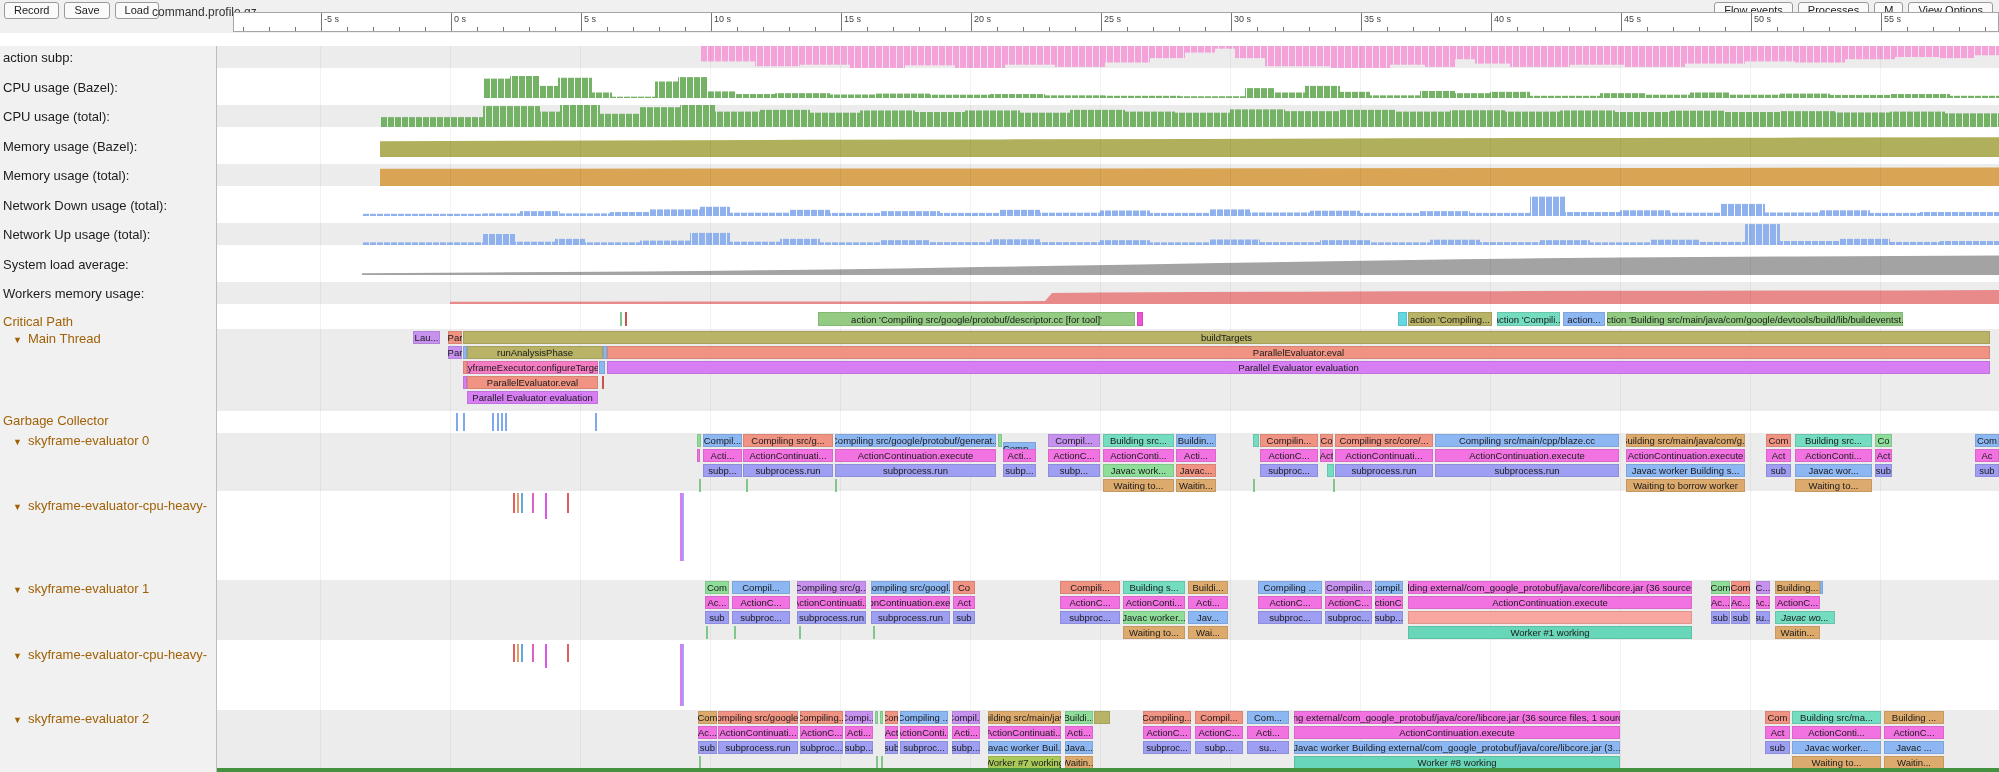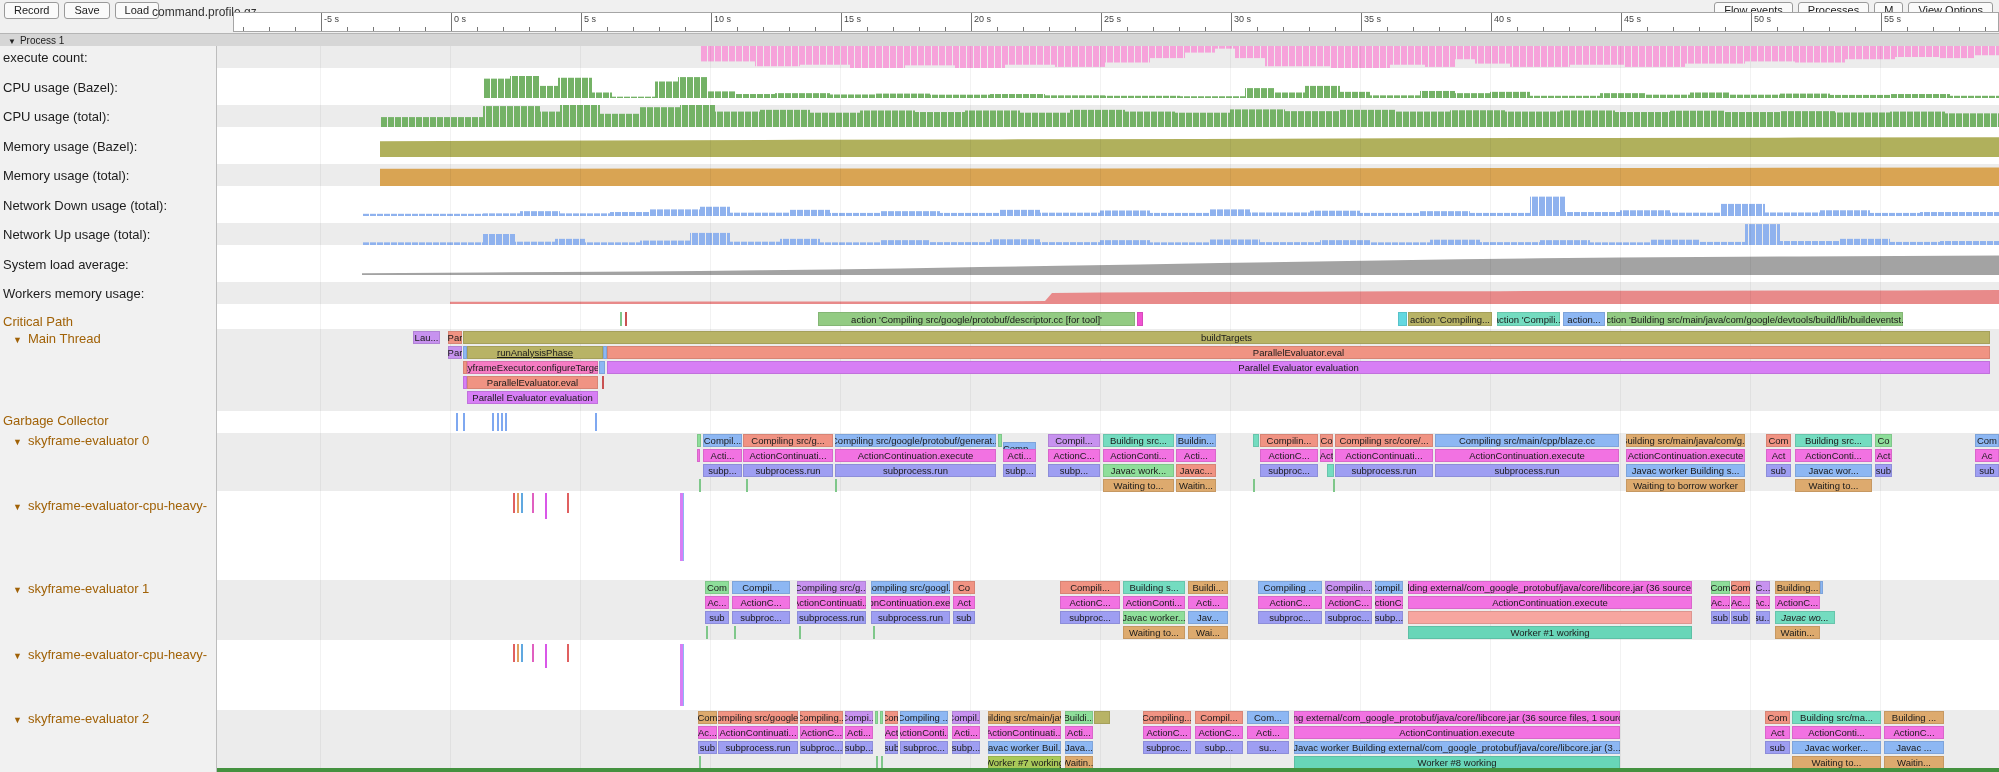--- a/index.html
+++ b/index.html
@@ -129,25 +129,22 @@
       <div class="tick-minor" style="left: 1569px;"></div>
       <div class="tick-minor" style="left: 1595px;"></div>
       <div class="tick-minor" style="left: 1621px;"></div>
       <div class="tick-major" style="left: 1647px;"></div>
       <div class="tick-label" style="left: 1650px;">55 s</div>
       <div class="tick-minor" style="left: 1673px;"></div>
       <div class="tick-minor" style="left: 1699px;"></div>
       <div class="tick-minor" style="left: 1725px;"></div>
       <div class="tick-minor" style="left: 1751px;"></div>
     </div>
-  <div id="process-header">
-    <span class="tri">▼</span><span>Process 1</span>
-  </div>
   <div id="left-pane">
-      <div class="m-label" style="top: 4px;">execute count:</div>
+      <div class="m-label" style="top: 4px;">action subp:</div>
       <div class="m-label" style="top: 33.5px;">CPU usage (Bazel):</div>
       <div class="m-label" style="top: 63px;">CPU usage (total):</div>
       <div class="m-label" style="top: 92.5px;">Memory usage (Bazel):</div>
       <div class="m-label" style="top: 122px;">Memory usage (total):</div>
       <div class="m-label" style="top: 151.5px;">Network Down usage (total):</div>
       <div class="m-label" style="top: 181px;">Network Up usage (total):</div>
       <div class="m-label" style="top: 210.5px;">System load average:</div>
       <div class="m-label" style="top: 240px;">Workers memory usage:</div>
       <div class="s-label" style="top: 268px; left: 3px;">Critical Path</div>
       <div class="s-label" style="top: 285px; left: 13px;"><span class="s-tri">▼</span>Main Thread</div>
@@ -1465,21 +1462,21 @@
       <div class="bar" style="left: 1398px; top: 312px; width: 9px; height: 14px; background: rgb(99, 216, 224);"></div>
       <div class="bar" style="left: 1408px; top: 312px; width: 84px; height: 14px; background: rgb(184, 179, 102);">action 'Compiling...</div>
       <div class="bar" style="left: 1497px; top: 312px; width: 63px; height: 14px; background: rgb(116, 220, 192);">action 'Compili...</div>
       <div class="bar" style="left: 1563px; top: 312px; width: 42px; height: 14px; background: rgb(141, 183, 243);">action...</div>
       <div class="bar" style="left: 1607px; top: 312px; width: 296px; height: 14px; background: rgb(147, 203, 131);">action 'Building src/main/java/com/google/devtools/build/lib/buildeventst...</div>
       <div class="bar" style="left: 413px; top: 330.5px; width: 27px; height: 13px; background: rgb(199, 146, 239);">Lau...</div>
       <div class="bar" style="left: 448px; top: 330.5px; width: 14px; height: 13px; background: rgb(240, 147, 131);">Par</div>
       <div class="bar" style="left: 463px; top: 330.5px; width: 1527px; height: 13px; background: rgb(184, 179, 102);">buildTargets</div>
       <div class="bar" style="left: 448px; top: 345.5px; width: 14px; height: 13px; background: rgb(199, 146, 239);">Par</div>
       <div class="bar" style="left: 463px; top: 345.5px; width: 4px; height: 13px; background: rgb(141, 183, 243);"></div>
-      <div class="bar" style="left: 467px; top: 345.5px; width: 136px; height: 13px; background: rgb(184, 179, 102); text-decoration: underline;">runAnalysisPhase</div>
+      <div class="bar" style="left: 467px; top: 345.5px; width: 136px; height: 13px; background: rgb(184, 179, 102);">runAnalysisPhase</div>
       <div class="bar" style="left: 603px; top: 345.5px; width: 4px; height: 13px; background: rgb(141, 183, 243);"></div>
       <div class="bar" style="left: 607px; top: 345.5px; width: 1383px; height: 13px; background: rgb(240, 147, 131);">ParallelEvaluator.eval</div>
       <div class="bar" style="left: 463px; top: 360.5px; width: 4px; height: 13px; background: rgb(240, 147, 131);"></div>
       <div class="bar" style="left: 467px; top: 360.5px; width: 131px; height: 13px; background: rgb(245, 124, 195);">skyframeExecutor.configureTargets</div>
       <div class="bar" style="left: 599px; top: 360.5px; width: 6px; height: 13px; background: rgb(141, 183, 243);"></div>
       <div class="bar" style="left: 607px; top: 360.5px; width: 1383px; height: 13px; background: rgb(215, 126, 245);">Parallel Evaluator evaluation</div>
       <div class="bar" style="left: 463px; top: 375.5px; width: 4px; height: 13px; background: rgb(215, 126, 245);"></div>
       <div class="bar" style="left: 467px; top: 375.5px; width: 131px; height: 13px; background: rgb(240, 147, 131);">ParallelEvaluator.eval</div>
       <div class="bar" style="left: 602px; top: 375.5px; width: 2px; height: 13px; background: rgb(224, 92, 92);"></div>
       <div class="bar" style="left: 467px; top: 390.5px; width: 131px; height: 13px; background: rgb(215, 126, 245);">Parallel Evaluator evaluation</div>

